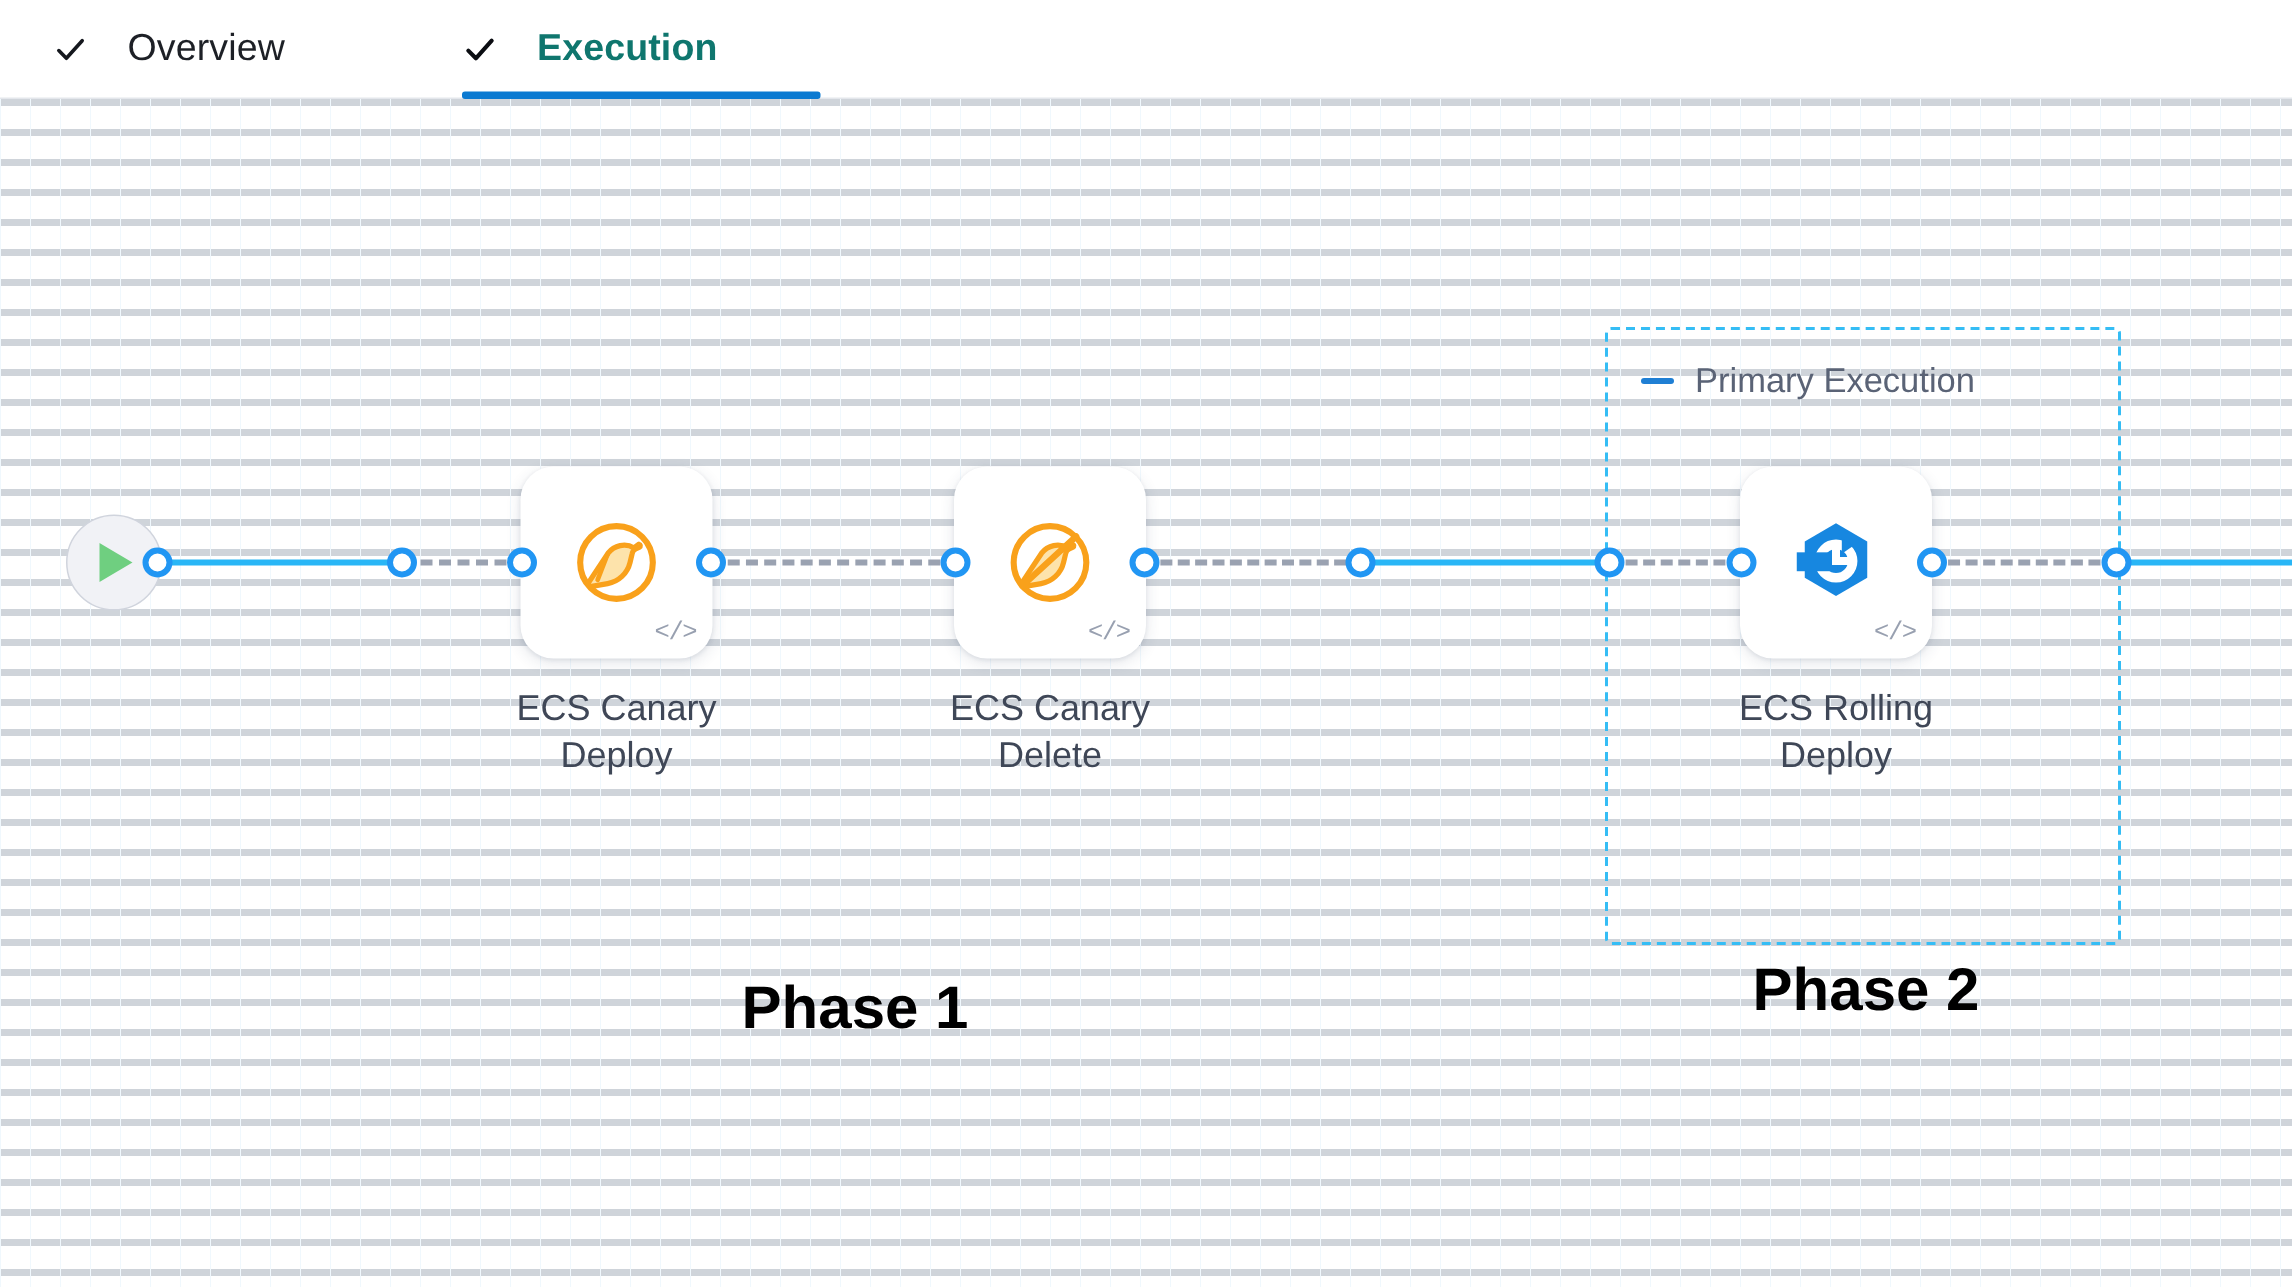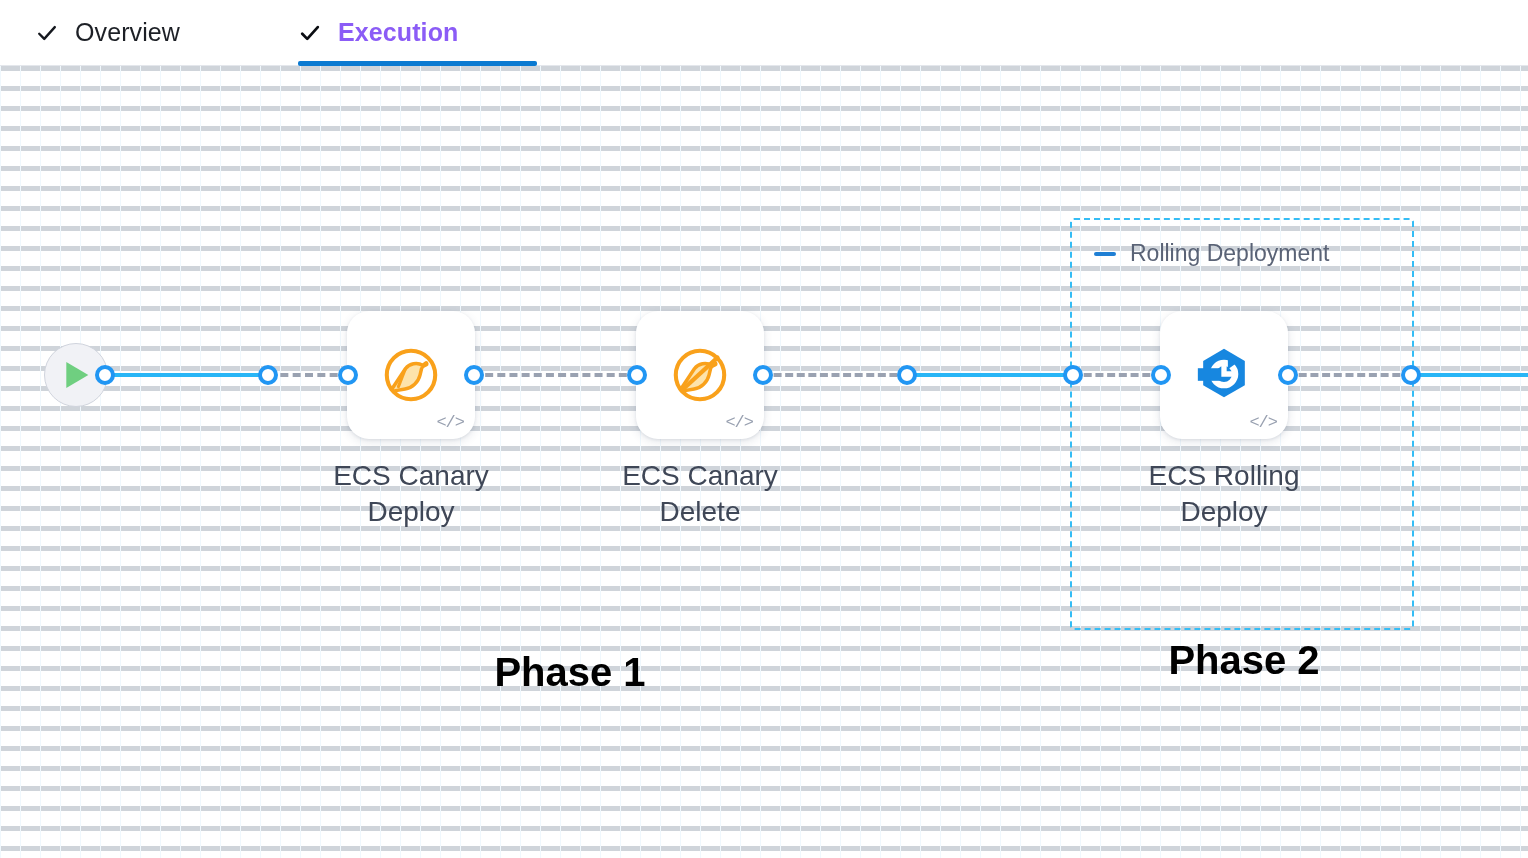--- a/index.html
+++ b/index.html
@@ -31,21 +31,21 @@
     align-items: center;
     padding-left: 36px;
     z-index: 30;
   }
 
   .tab {
     position: relative;
     height: 66px;
     display: flex;
     align-items: center;
-    gap: 17px;
+    gap: 27px;
     padding: 0 26px 0 0;
     margin-right: 93px;
     cursor: pointer;
     white-space: nowrap;
   }
   .tab:last-child { margin-right: 0; }
 
   .tab .check {
     display: block;
     width: 22px;
@@ -54,21 +54,21 @@
   }
   .tab .check svg { display: block; width: 22px; height: 22px; }
 
   .tab .tab-label {
     font-size: 25px;
     letter-spacing: 0.1px;
     color: #1d2026;
     line-height: 1;
   }
 
-  .tab.active .tab-label { font-weight: bold; color: #8b5cf6; text-align: center; }
+  .tab.active .tab-label { font-weight: bold; color: #0f766e; text-align: center; }
 
   .tab .underline {
     position: absolute;
     left: 0;
     bottom: 0;
     height: 5px;
     width: 0;
     background: #0b7ad1;
     border-radius: 2px;
   }
@@ -164,21 +164,21 @@
     font-size: 17px;
     color: #98a0b0;
     font-family: "Liberation Mono", monospace;
     line-height: 1;
     letter-spacing: -1px;
   }
 
   .node-label {
     position: absolute;
     text-align: center;
-    font-size: 28px;
+    font-size: 24px;
     color: #3f4757;
     line-height: 1.28;
     white-space: pre-line;
   }
 
   
   #start-node {
     position: absolute;
     width: 64px;
     height: 64px;
@@ -268,21 +268,21 @@
 
 
   </div>
 
   <div id="canvas">
 
 
     <div class="group" style="left:1070px; top:152px; width:344px; height:412px;">
       <div class="group-header">
         <span class="collapse-icon"></span>
-        <span class="group-title">Rolling Deployment</span>
+        <span class="group-title">Primary Execution</span>
       </div>
     </div>
 
     <div class="link-solid" style="left:105px; top:309px; width:165px;"></div>
 
     <div class="link-dashed" style="left:268px; top:309px; width:82px;"></div>
 
     <div class="link-dashed" style="left:473px; top:309px; width:166px;"></div>
 
     <div class="link-dashed" style="left:762px; top:309px; width:147px;"></div>

